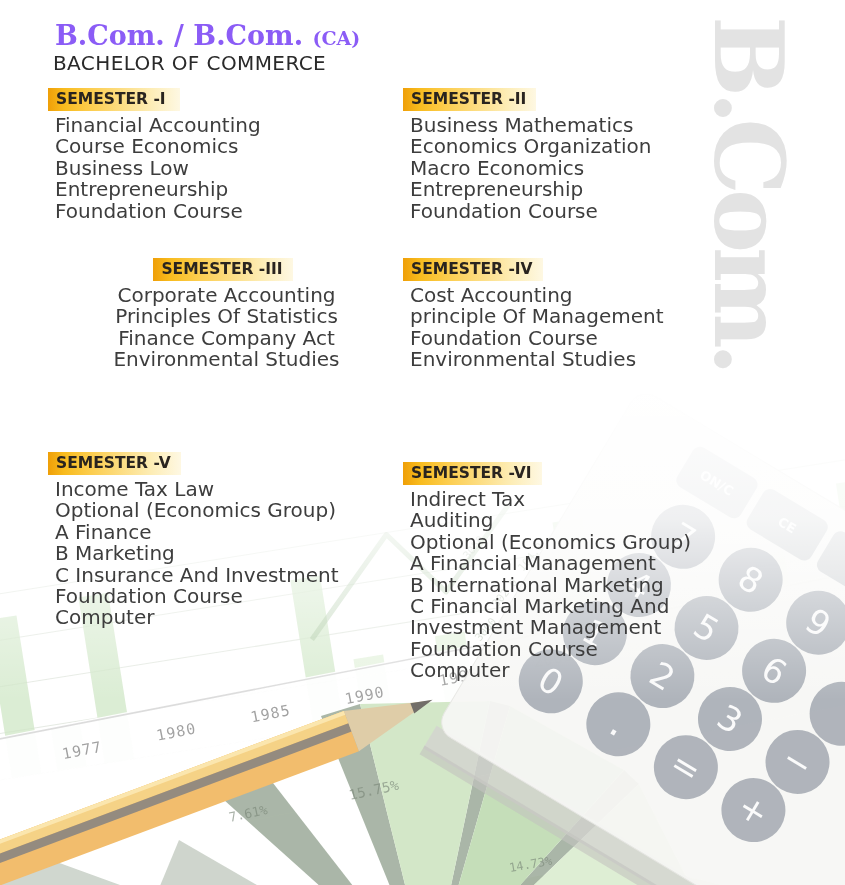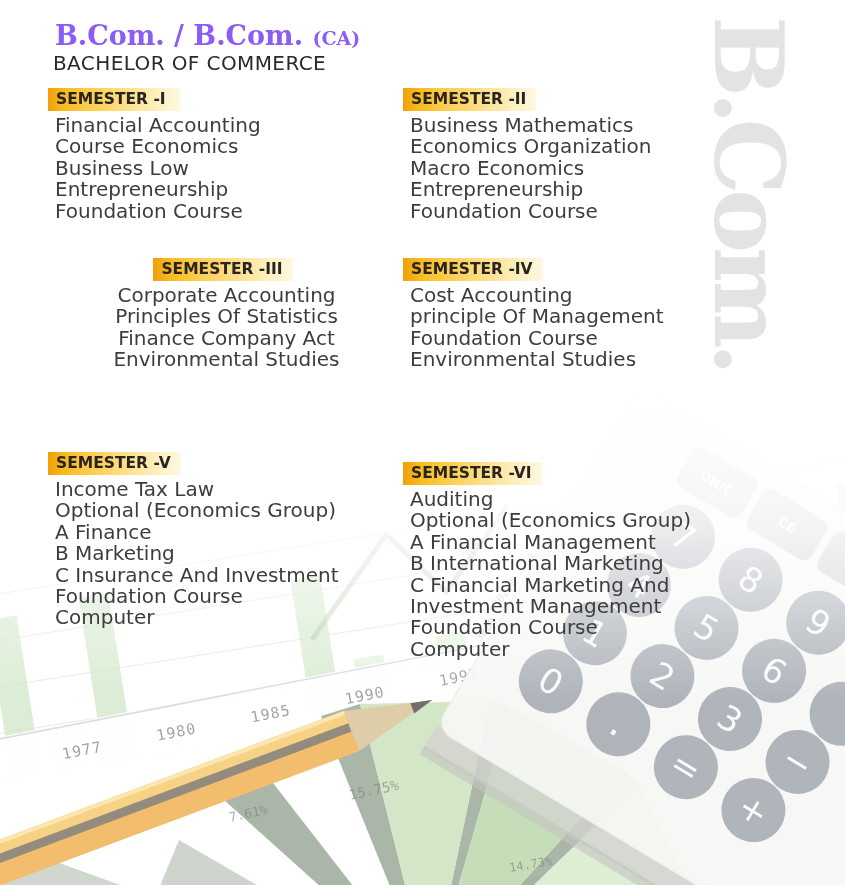--- a/index.html
+++ b/index.html
@@ -227,20 +227,21 @@
           <li>A Finance</li>
           <li>B Marketing</li>
           <li>C Insurance And Investment</li>
           <li>Foundation Course</li>
           <li>Computer</li>
         </ul>
     </div>
     <div class="sem p6">
       <span class="sem-head">SEMESTER -VI</span>
       <ul>
+          <li>Indirect Tax</li>
           <li>Auditing</li>
           <li>Optional (Economics Group)</li>
           <li>A Financial Management</li>
           <li>B International Marketing</li>
           <li>C Financial Marketing And</li>
           <li>Investment Management</li>
           <li>Foundation Course</li>
           <li>Computer</li>
         </ul>
     </div>

